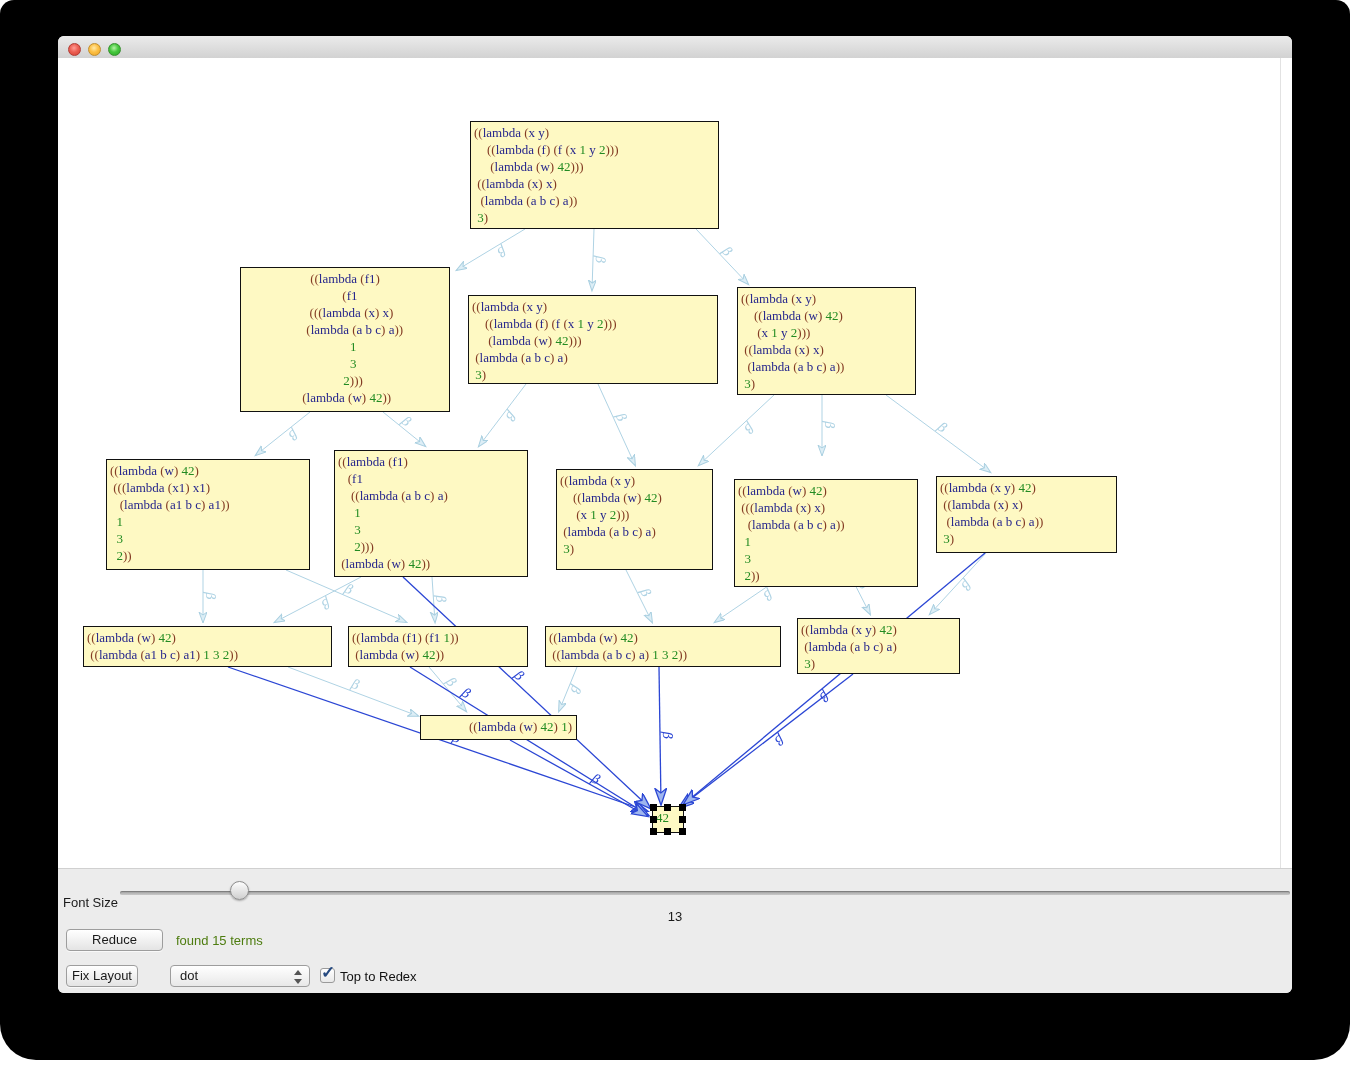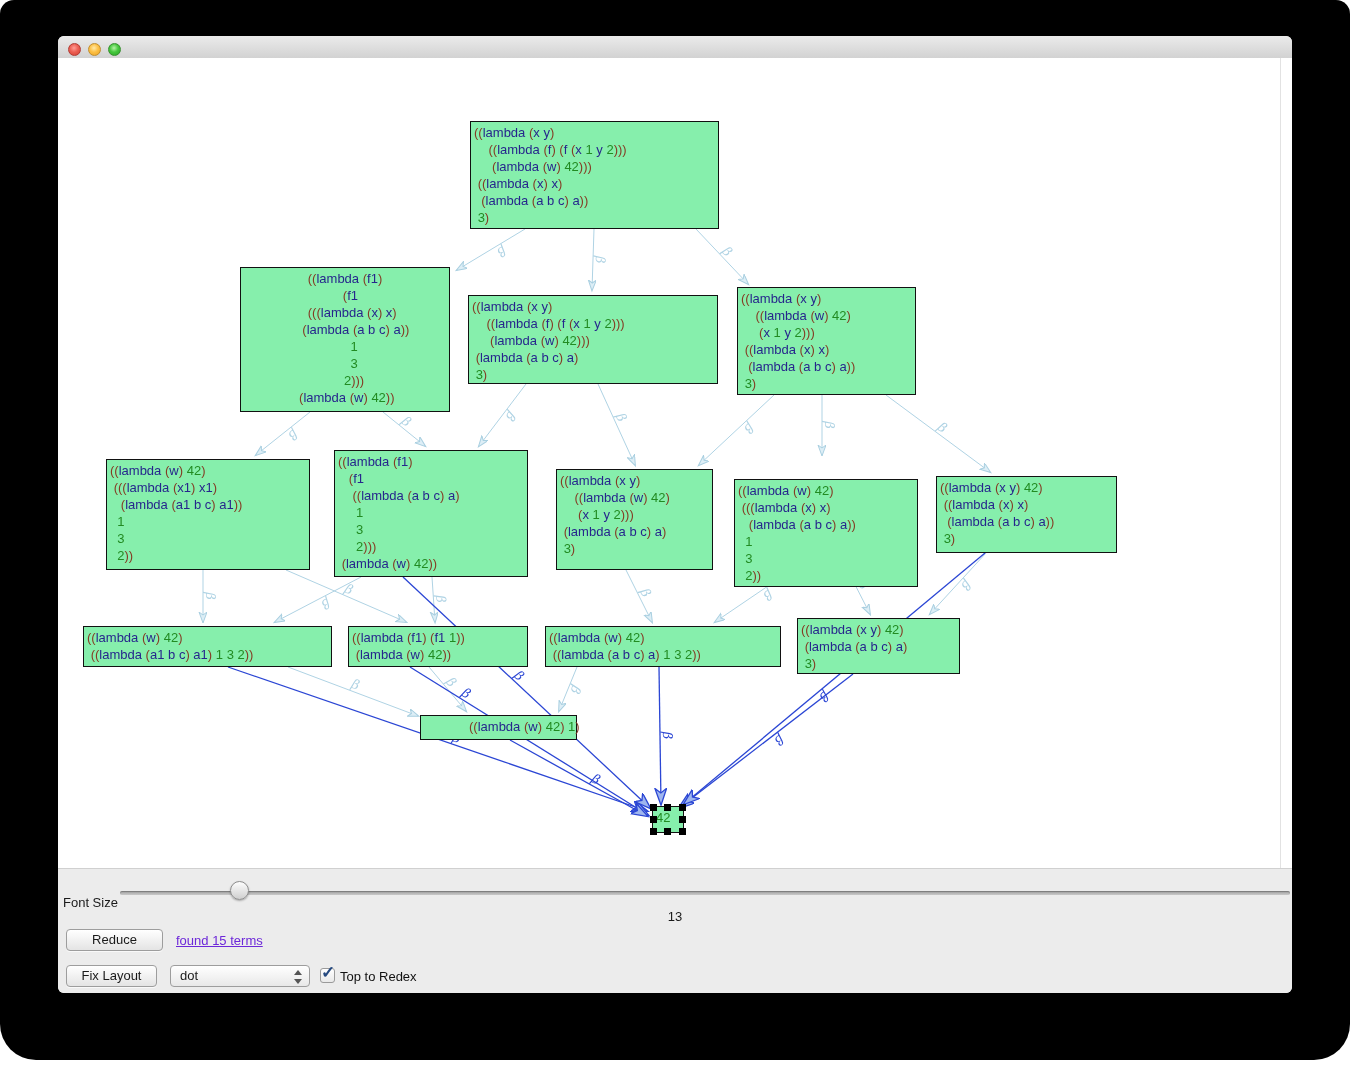--- a/index.html
+++ b/index.html
@@ -10,43 +10,43 @@
     border-radius:6px;overflow:hidden;box-shadow:0 18px 40px rgba(0,0,0,.65);}
   .titlebar{position:absolute;left:0;top:0;width:100%;height:22px;
     background:linear-gradient(#ebebeb,#d2d2d2);border-bottom:1px solid #9f9f9f;}
   .title{position:absolute;left:0;right:0;top:4px;text-align:right;font-size:16px;color:#3c3c3c;margin-top:37px;}
   .tl{position:absolute;top:7px;width:13px;height:13px;border-radius:50%;box-sizing:border-box;}
   .tl.red{left:10px;background:radial-gradient(circle at 5px 4px,#ff9d96,#ec6054 45%,#d33e32);border:1px solid #b13c35;}
   .tl.yellow{left:30px;background:radial-gradient(circle at 5px 4px,#ffe9a8,#fdc045 45%,#e9a324);border:1px solid #c08e2e;}
   .tl.green{left:50px;background:radial-gradient(circle at 5px 4px,#b5f2a5,#46c83e 45%,#29a327);border:1px solid #37902f;}
   .canvas{position:absolute;left:0;top:22px;width:1234px;height:810px;background:#ffffff;}
   .scrollstrip{position:absolute;right:0;top:0;width:11px;height:810px;background:#fff;border-left:1px solid #e2e2e2;}
-  .node{position:absolute;box-sizing:border-box;border:1px solid #111;background:#86efac;
-    font-family:Liberation Sans, sans-serif;font-size:13px;line-height:17px;white-space:pre;
+  .node{position:absolute;box-sizing:border-box;border:1px solid #111;background:#fef9c3;
+    font-family:Liberation Serif, serif;font-size:13px;line-height:17px;white-space:pre;
     padding:2px 3px;}
   .tk-p{color:#843c24}.tk-n{color:#228b22}.tk-i{color:#26268c}
   .handle{position:absolute;width:7px;height:7px;background:#000;}
   #edges{position:absolute;left:0;top:0;}
   .elabel{font-family:"DejaVu Serif",serif;font-style:italic;font-size:13px;}
   .elabel.pale{fill:#afd3e4;}
   .elabel.blue{fill:#2b46d4;}
   .panel{position:absolute;left:0;top:832px;width:1234px;height:125px;background:#ececec;border-top:1px solid #d0d0d0;}
   .slider-track{position:absolute;left:62px;top:22px;width:1170px;height:4px;border-radius:2px;
     background:linear-gradient(#9f9f9f,#c9c9c9);box-shadow:inset 0 1px 1px rgba(0,0,0,.25);}
   .slider-thumb{position:absolute;left:172px;top:12px;width:19px;height:19px;border-radius:50%;
     background:linear-gradient(#fdfdfd,#cfcfcf);border:1px solid #8d8d8d;box-sizing:border-box;
     box-shadow:0 1px 2px rgba(0,0,0,.3);}
   .fs-label{position:absolute;left:5px;top:26px;font-size:13px;color:#1a1a1a;}
   .fs-value{position:absolute;left:0;right:0;top:40px;text-align:center;font-size:13px;color:#1a1a1a;}
   .btn{position:absolute;height:22px;box-sizing:border-box;border:1px solid #9d9d9d;border-radius:4px;
     background:linear-gradient(#ffffff,#e4e4e4);font-size:13px;color:#1a1a1a;text-align:center;
     line-height:20px;box-shadow:0 1px 0 rgba(255,255,255,.7);}
   .btn-reduce{left:8px;top:60px;width:97px;}
-  .status{position:absolute;left:118px;top:64px;font-size:13px;color:#6d28d9;text-decoration:underline;}
-  .btn-fix{left:8px;top:96px;width:91px;}
+  .status{position:absolute;left:118px;top:64px;font-size:13px;color:#4d7c0f;}
+  .btn-fix{left:8px;top:96px;width:72px;}
   .select{position:absolute;left:112px;top:96px;width:140px;height:22px;box-sizing:border-box;
     border:1px solid #9d9d9d;border-radius:4px;background:linear-gradient(#ffffff,#e8e8e8);
     font-size:13px;color:#1a1a1a;line-height:20px;padding-left:9px;}
   .stepper{position:absolute;right:6px;top:3px;width:10px;height:16px;}
   .stepper .up{position:absolute;left:1px;top:1px;width:0;height:0;
     border-left:4px solid transparent;border-right:4px solid transparent;border-bottom:5px solid #555;}
   .stepper .down{position:absolute;left:1px;bottom:1px;width:0;height:0;
     border-left:4px solid transparent;border-right:4px solid transparent;border-top:5px solid #555;}
   .checkbox{position:absolute;left:262px;top:99px;width:15px;height:15px;box-sizing:border-box;
     border:1px solid #9a9a9a;border-radius:3px;background:linear-gradient(#fff,#e9e9e9);}

